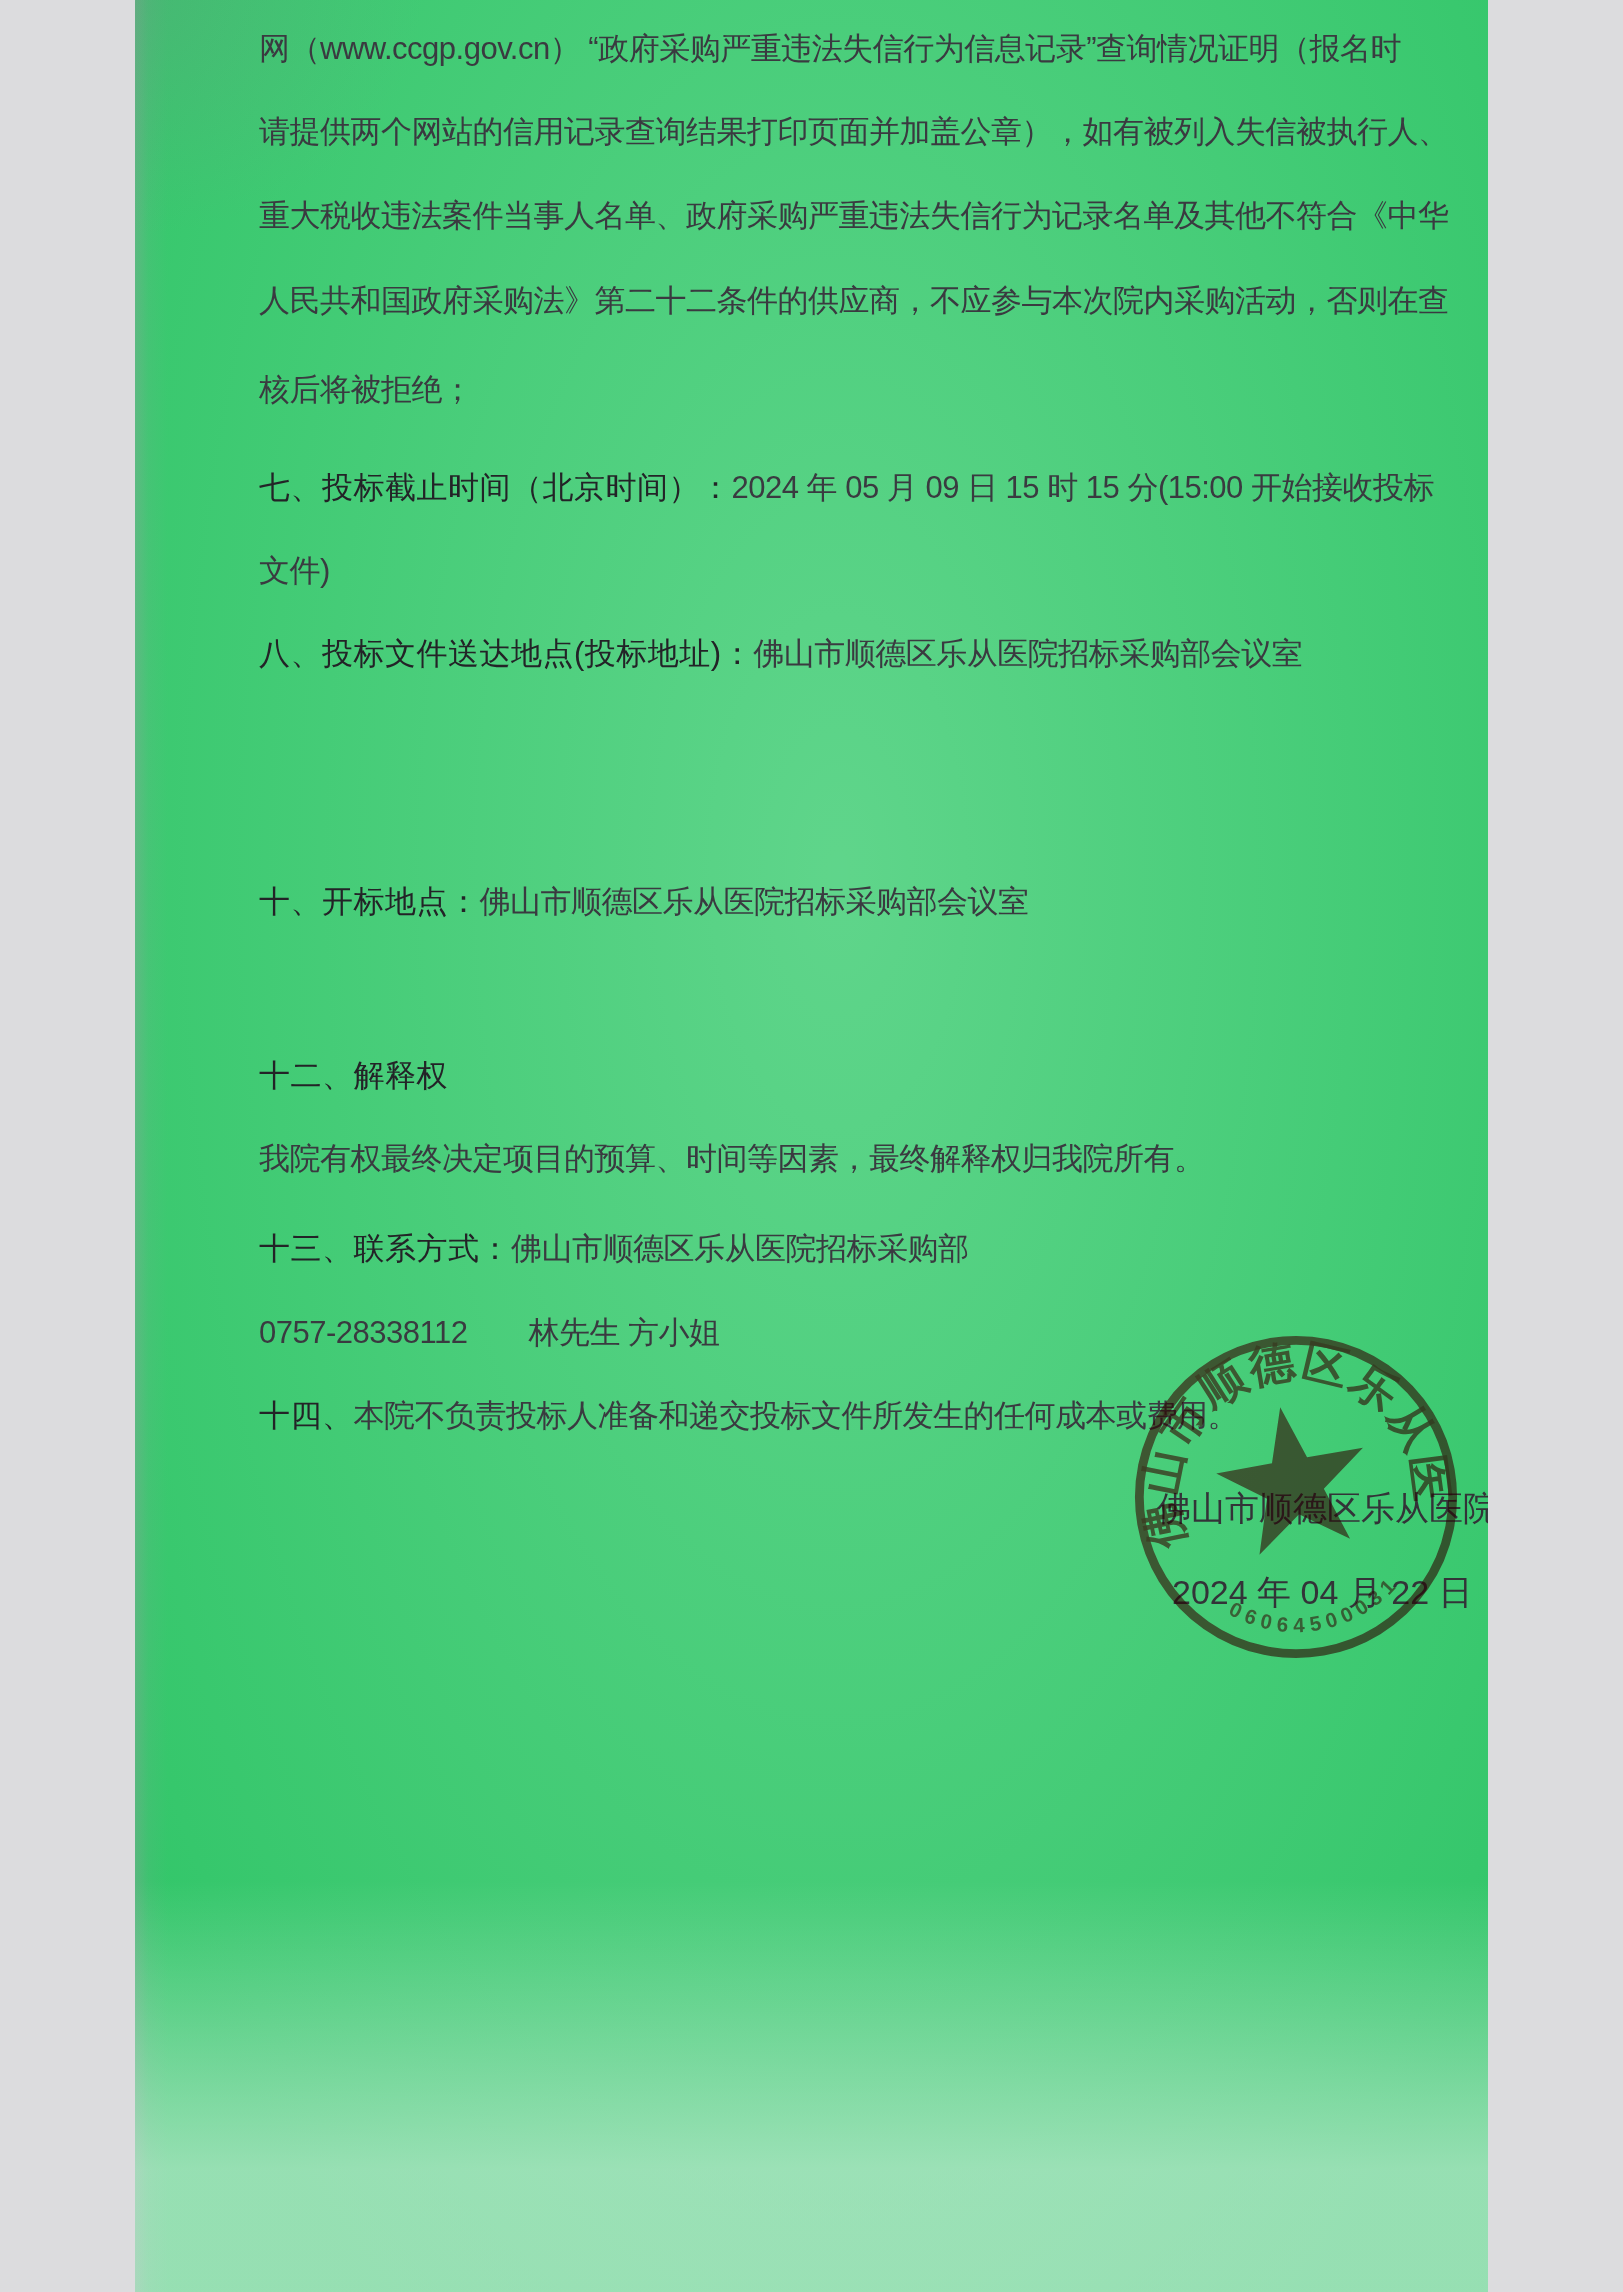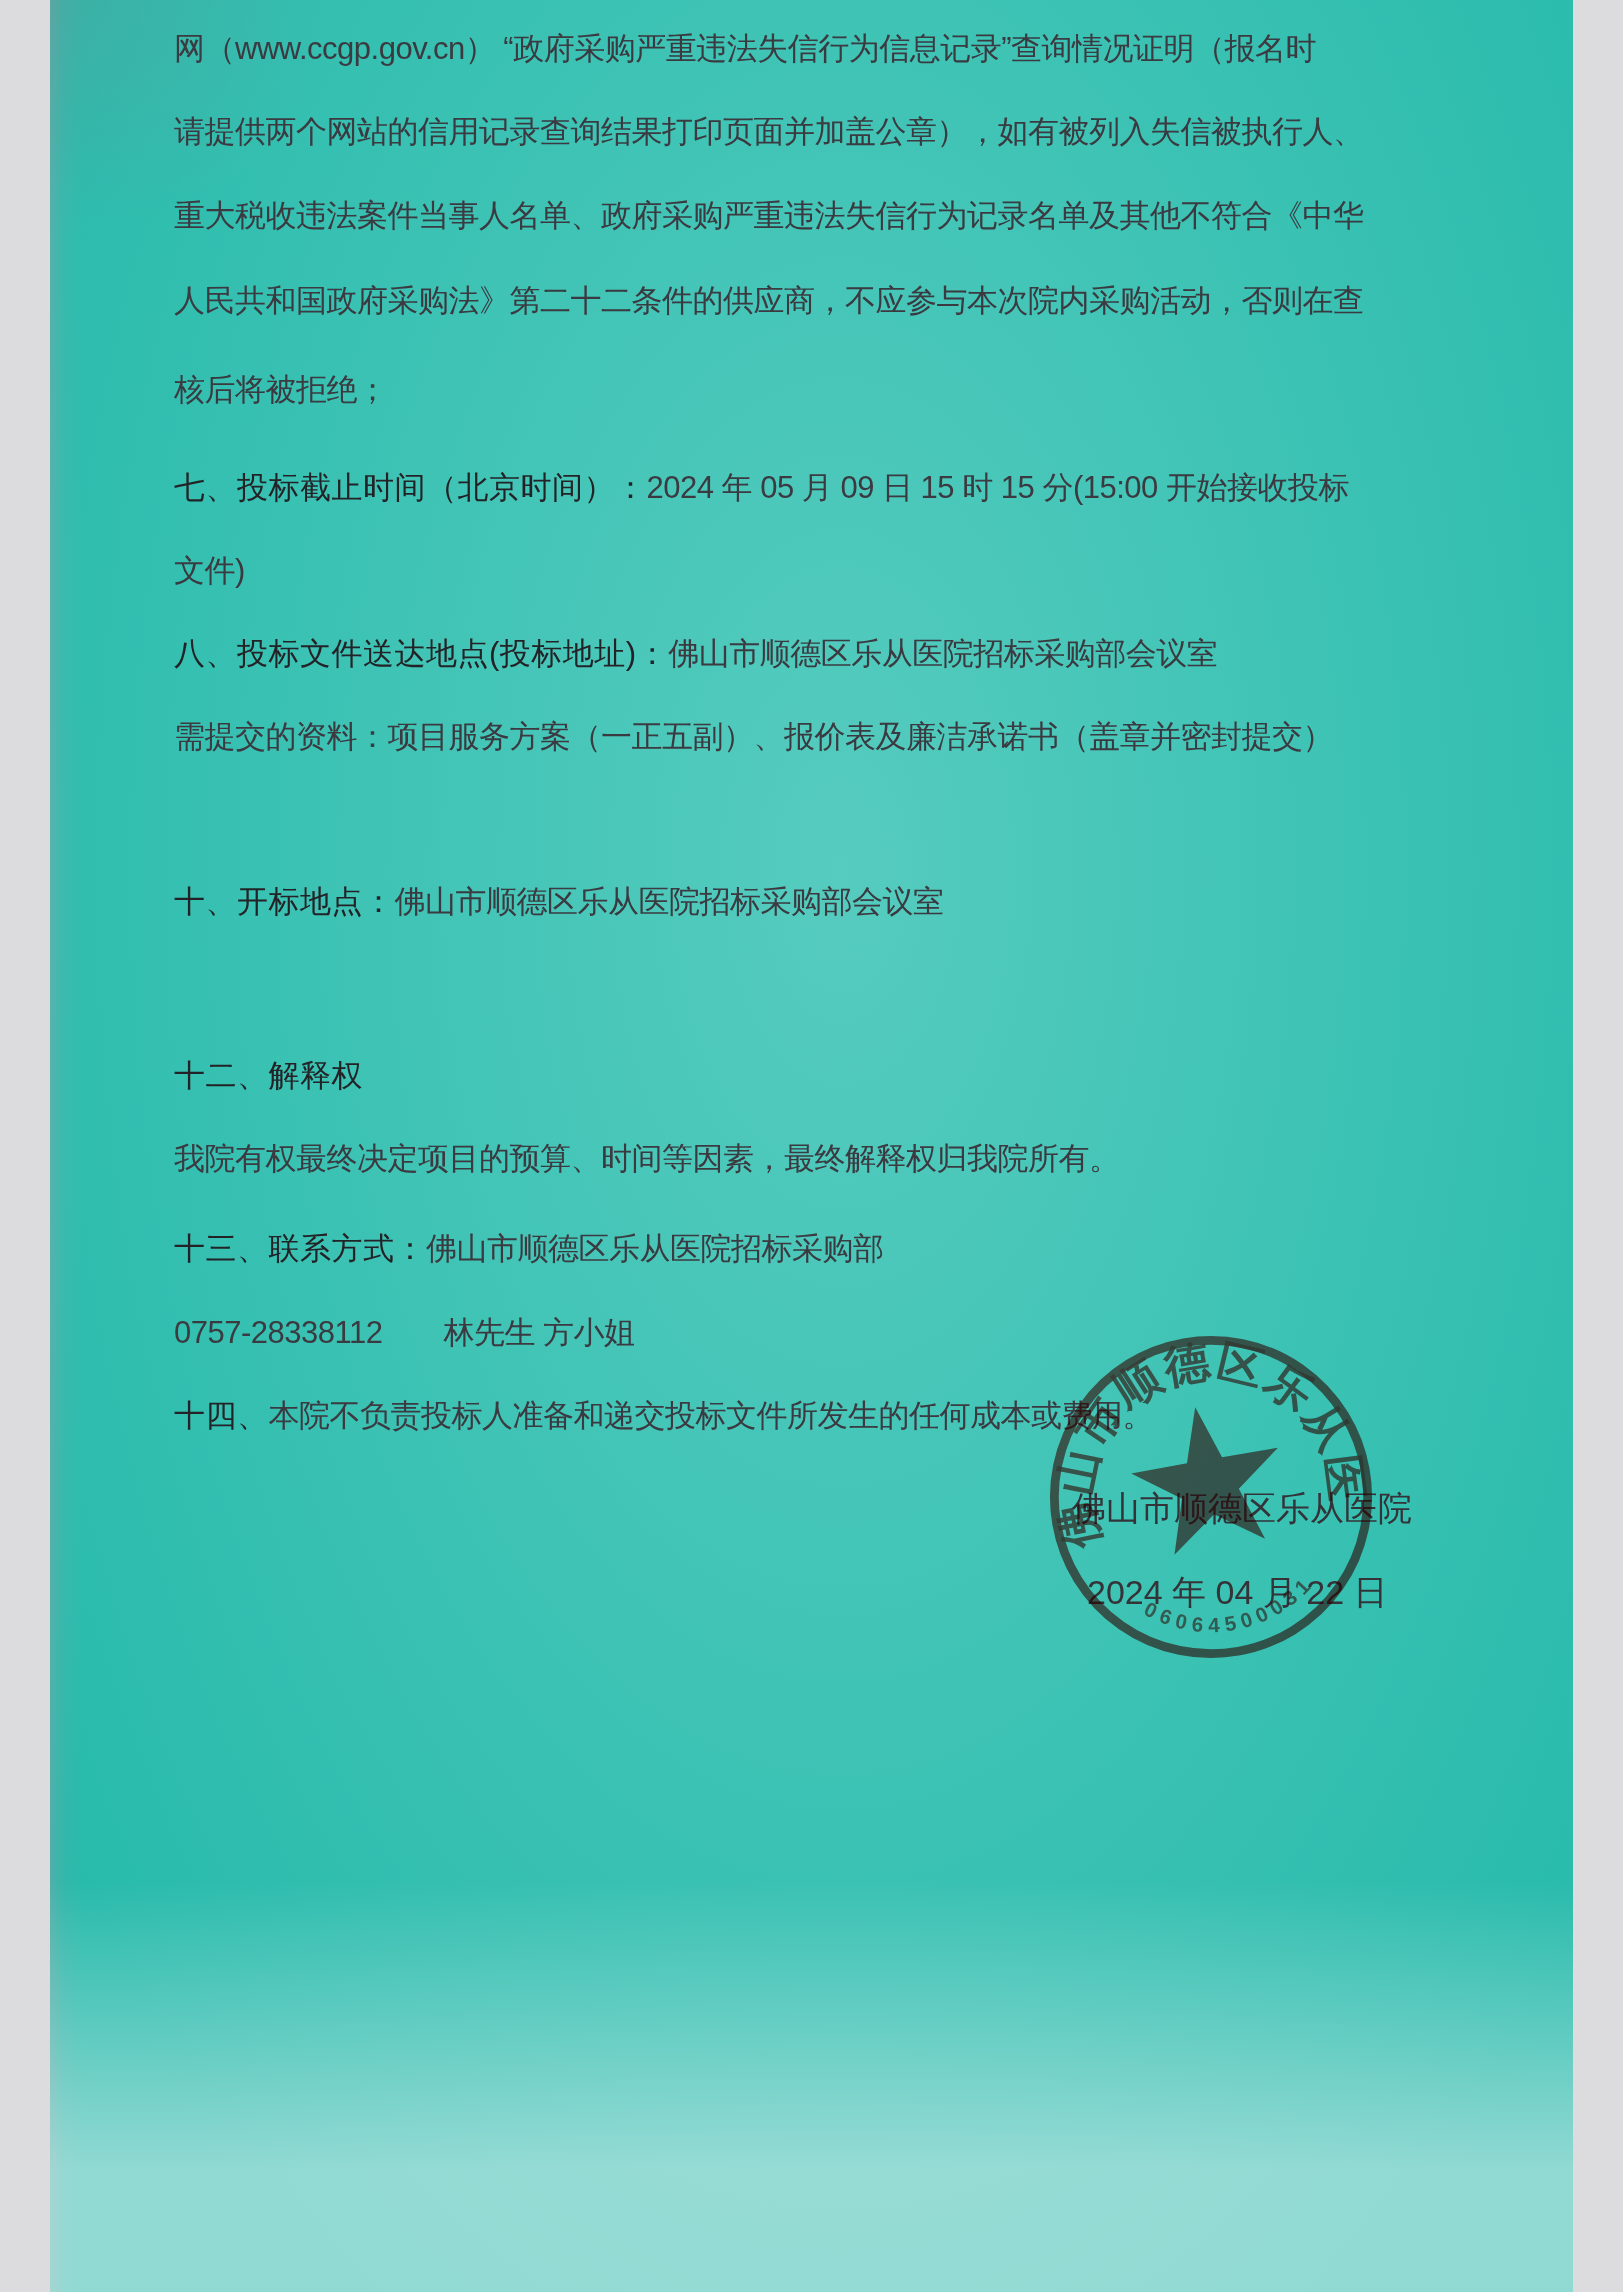--- a/index.html
+++ b/index.html
@@ -1,20 +1,20 @@
 <!DOCTYPE html>
 <html><head>
 <meta charset="utf-8">
 <style>
   html,body{margin:0;padding:0;background:#dcdcde;}
   .page{
     position:relative;
-    width:1523px;height:2293px;
+    width:1353px;height:2293px;
     margin:0 auto;
-    background:#14b8a6;
+    background:#22c55e;
     overflow:hidden;
     font-family:"Liberation Sans", sans-serif;
   }
   
   .shade-left{
     position:absolute;left:0;top:0;width:33px;height:100%;
     background:linear-gradient(to right, rgba(150,150,158,0.35), rgba(150,150,158,0.10) 40%, rgba(150,150,158,0) 100%);
     pointer-events:none;
   }
   .shade-topleft{
@@ -76,21 +76,20 @@
   <div class="line" style="top:29px"><b></b><span>网（www.ccgp.gov.cn） “政府采购严重违法失信行为信息记录”查询情况证明（报名时</span></div>
   <div class="line" style="top:112px"><b></b><span>请提供两个网站的信用记录查询结果打印页面并加盖公章），如有被列入失信被执行人、</span></div>
   <div class="line" style="top:196px"><b></b><span>重大税收违法案件当事人名单、政府采购严重违法失信行为记录名单及其他不符合《中华</span></div>
   <div class="line" style="top:281px"><b></b><span>人民共和国政府采购法》第二十二条件的供应商，不应参与本次院内采购活动，否则在查</span></div>
   <div class="line" style="top:370px"><b></b><span>核后将被拒绝；</span></div>
 
   <div class="line" style="top:468px"><b>七、投标截止时间（北京时间）：</b><span>2024 年 05 月 09 日 15 时 15 分(15:00 开始接收投标</span></div>
   <div class="line" style="top:551px"><b></b><span>文件)</span></div>
 
   <div class="line" style="top:634px"><b>八、投标文件送达地点(投标地址)：</b><span>佛山市顺德区乐从医院招标采购部会议室</span></div>
-  <div class="line" style="top:717px"><b></b><span>需提交的资料：项目服务方案（一正五副）、报价表及廉洁承诺书（盖章并密封提交）</span></div>
 
   <div class="line" style="top:882px"><b>十、开标地点：</b><span>佛山市顺德区乐从医院招标采购部会议室</span></div>
   <div class="line" style="top:1056px"><b>十二、解释权</b><span></span></div>
   <div class="line" style="top:1139px"><b></b><span>我院有权最终决定项目的预算、时间等因素，最终解释权归我院所有。</span></div>
   <div class="line" style="top:1229px"><b>十三、联系方式：</b><span>佛山市顺德区乐从医院招标采购部</span></div>
   <div class="line" style="top:1313px"><b></b><span>0757-28338112　　林先生 方小姐</span></div>
   <div class="line" style="top:1396px"><b>十四、</b><span>本院不负责投标人准备和递交投标文件所发生的任何成本或费用。</span></div>
 
   <div class="sig" style="left:1022px;top:1486px">佛山市顺德区乐从医院</div>
   <div class="sig" style="left:1037px;top:1570px">2024 年 04 月 22 日</div>

